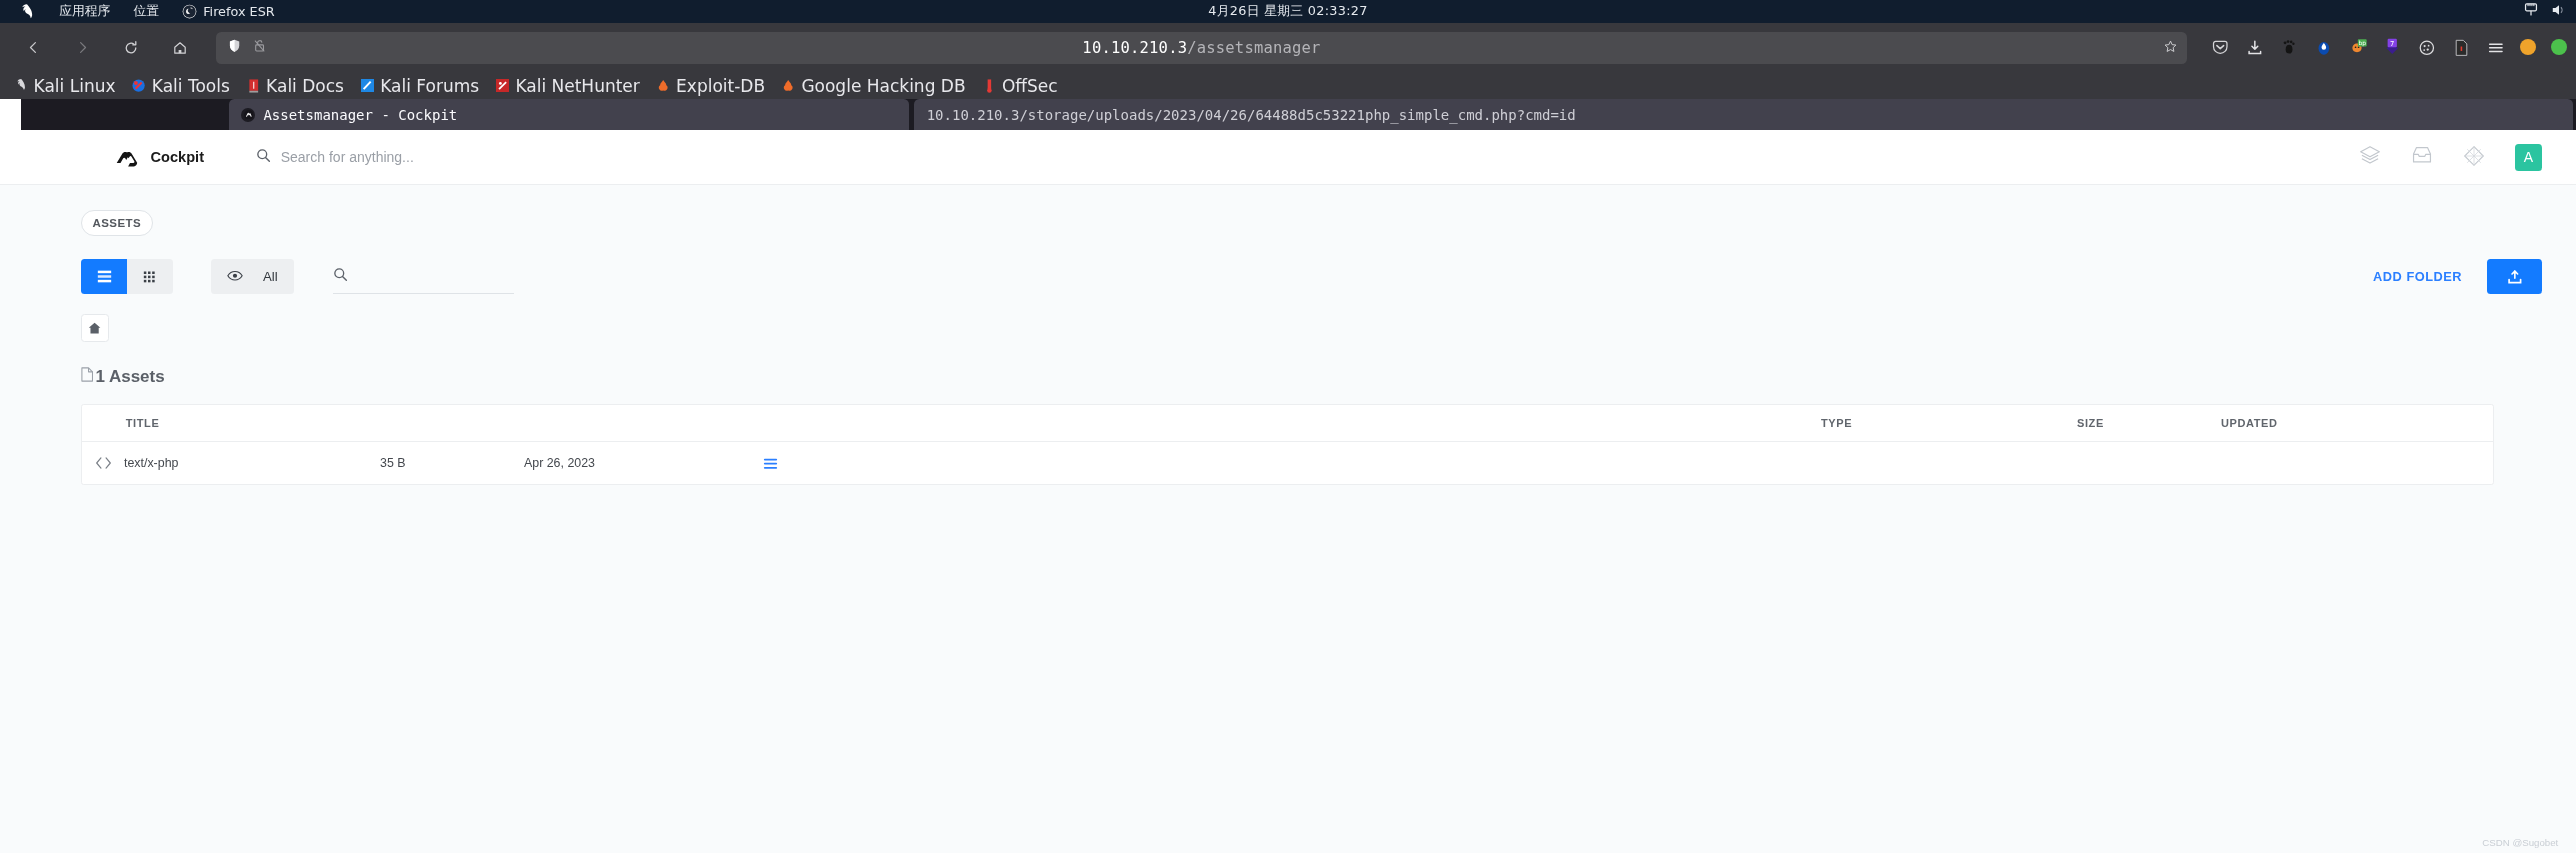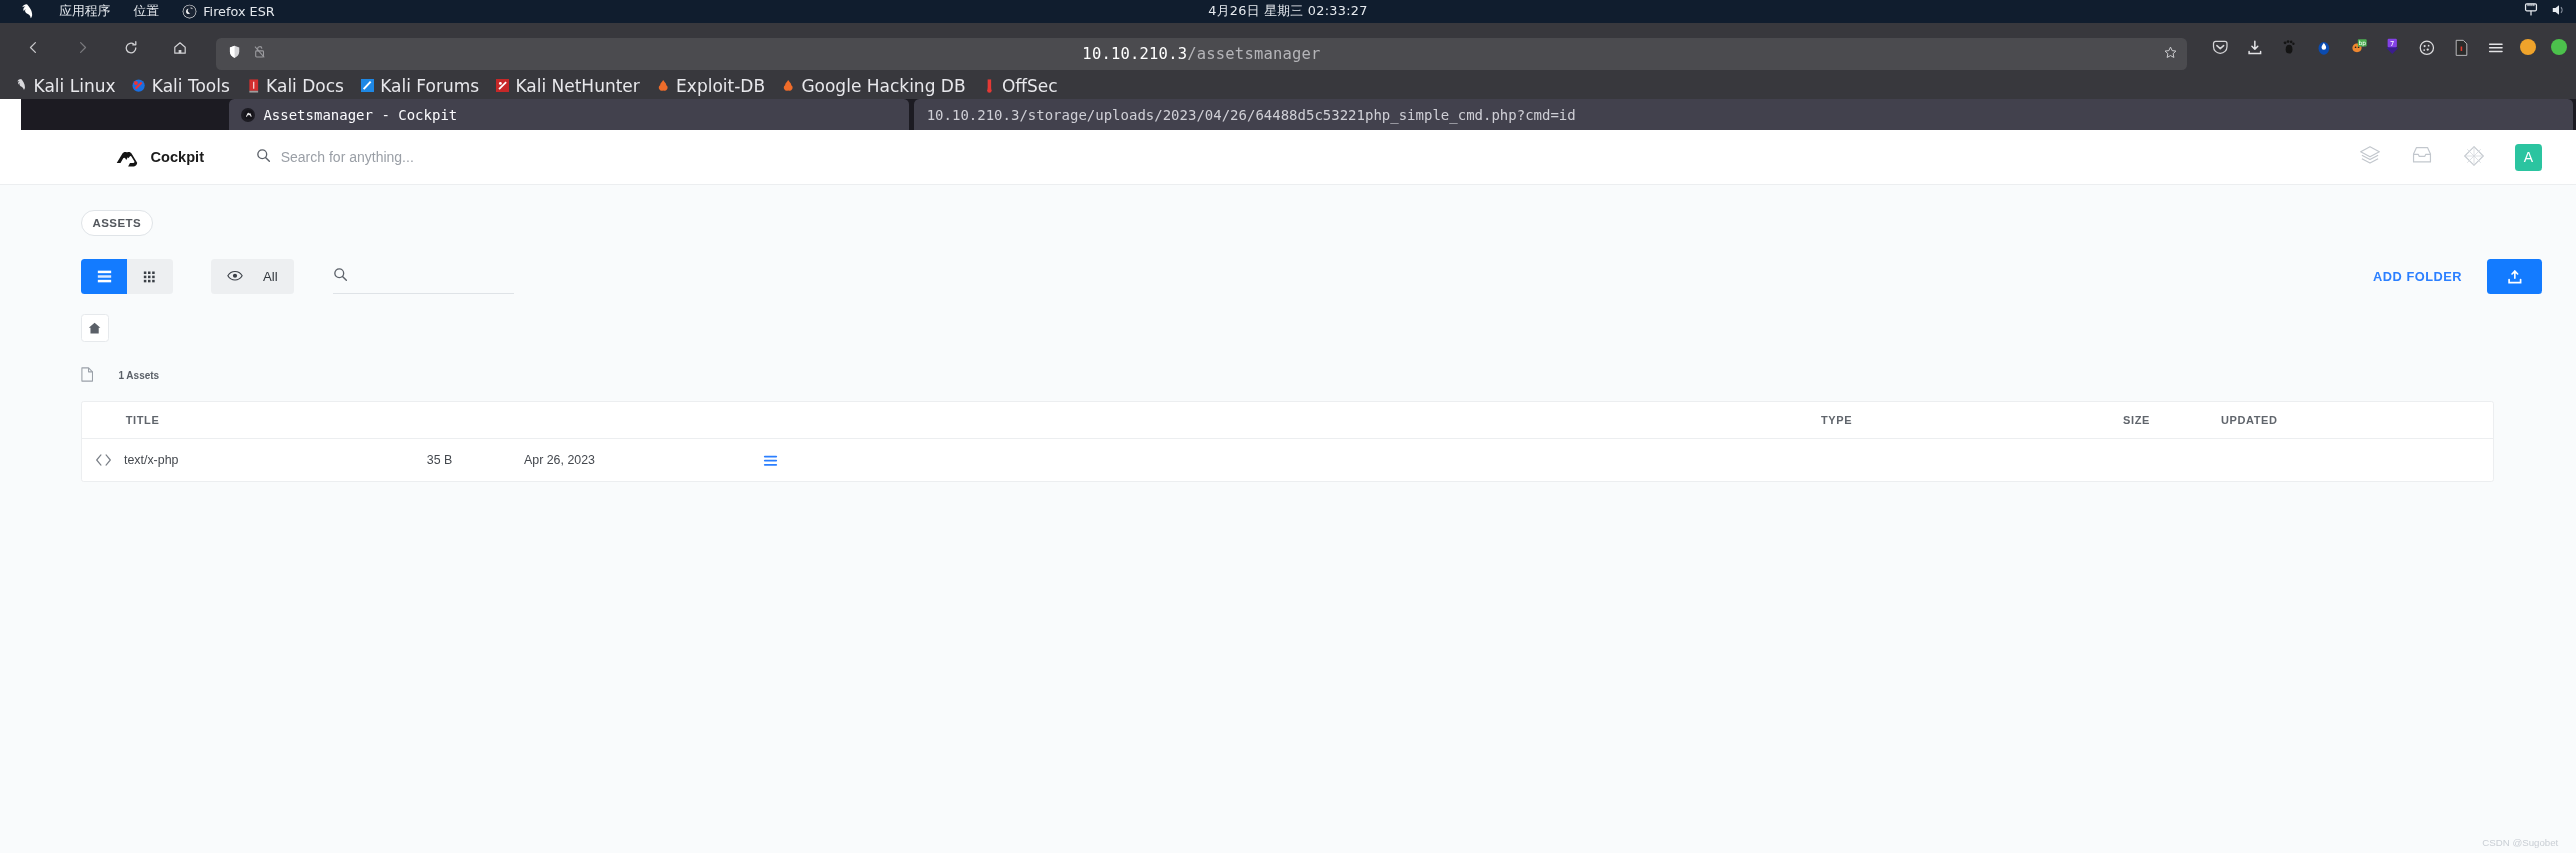--- a/index.html
+++ b/index.html
@@ -61,20 +61,21 @@
     display: flex; align-items: center; justify-content: center;
     border-radius: 4.4px;
     flex: 0 0 auto;
   }
   .ff-navbtns { display:flex; align-items:center; gap: 14px; margin-left: 5.3px; }
   .urlbar-wrap {
     position: absolute;
     left: 216px; right: 389px;
     height: 20px;
     display: flex;
+    align-items: center;
   }
   .urlbar {
     flex: 1;
     height: 32px;
     background: #4b4b4f;
     border-radius: 5.3px;
     display: flex;
     align-items: center;
     padding: 0 8.8px;
     position: relative;
@@ -238,43 +239,43 @@
     margin-top: 19.4px;
     width: 28px; height: 28px;
     border: 0.9px solid #e6e9ec;
     background: #fff;
     border-radius: 3.5px;
     display: flex; align-items: center; justify-content: center;
   }
 
   .assets-count {
     margin-top: 25px;
-    display: flex; align-items: center; gap: 25px;
-    font-size: 10px; color: #5b6068; font-weight: bold;
+    display: flex; align-items: center; gap: 2px;
+    font-size: 17px; color: #5b6068; font-weight: bold;
   }
 
   .table-card {
     margin-top: 17.7px;
     margin-right: 48px;
     background: #fff;
     border: 0.9px solid #eceef0;
     border-radius: 2.6px;
   }
   .trow { display: flex; align-items: center; }
   .thead {
     height: 37px;
     border-bottom: 0.9px solid #eceef0;
     font-size: 11px; font-weight: bold; letter-spacing: 0.6px;
     color: #60656c;
   }
   .tbody-row { height: 42px; font-size: 12.4px; color: #44484e; }
   .c-icon { width: 42px; display: flex; justify-content: center; flex: 0 0 auto; }
   .c-title { flex: 1 1 auto; padding-left: 1.8px; }
   .c-type { width: 256px; flex: 0 0 auto; }
-  .c-size { width: 119px; flex: 0 0 auto; text-align: center; }
+  .c-size { width: 119px; flex: 0 0 auto; }
   .c-upd  { width: 221px; flex: 0 0 auto; margin-left: 25px; }
   .c-act  { width: 51px; flex: 0 0 auto; display:flex; justify-content:center; }
   .filelink { color: #2b7fff; font-size: 13.2px; }
   .code-ico { color: #7b8088; font-size: 13.2px; font-family: "DejaVu Sans Mono", monospace; }
 
   .watermark {
     position: absolute; right: 17.7px; bottom: 5.3px;
     font-size: 9.7px; color: #c9ced4;
     font-family: "Liberation Sans", sans-serif;
   }

